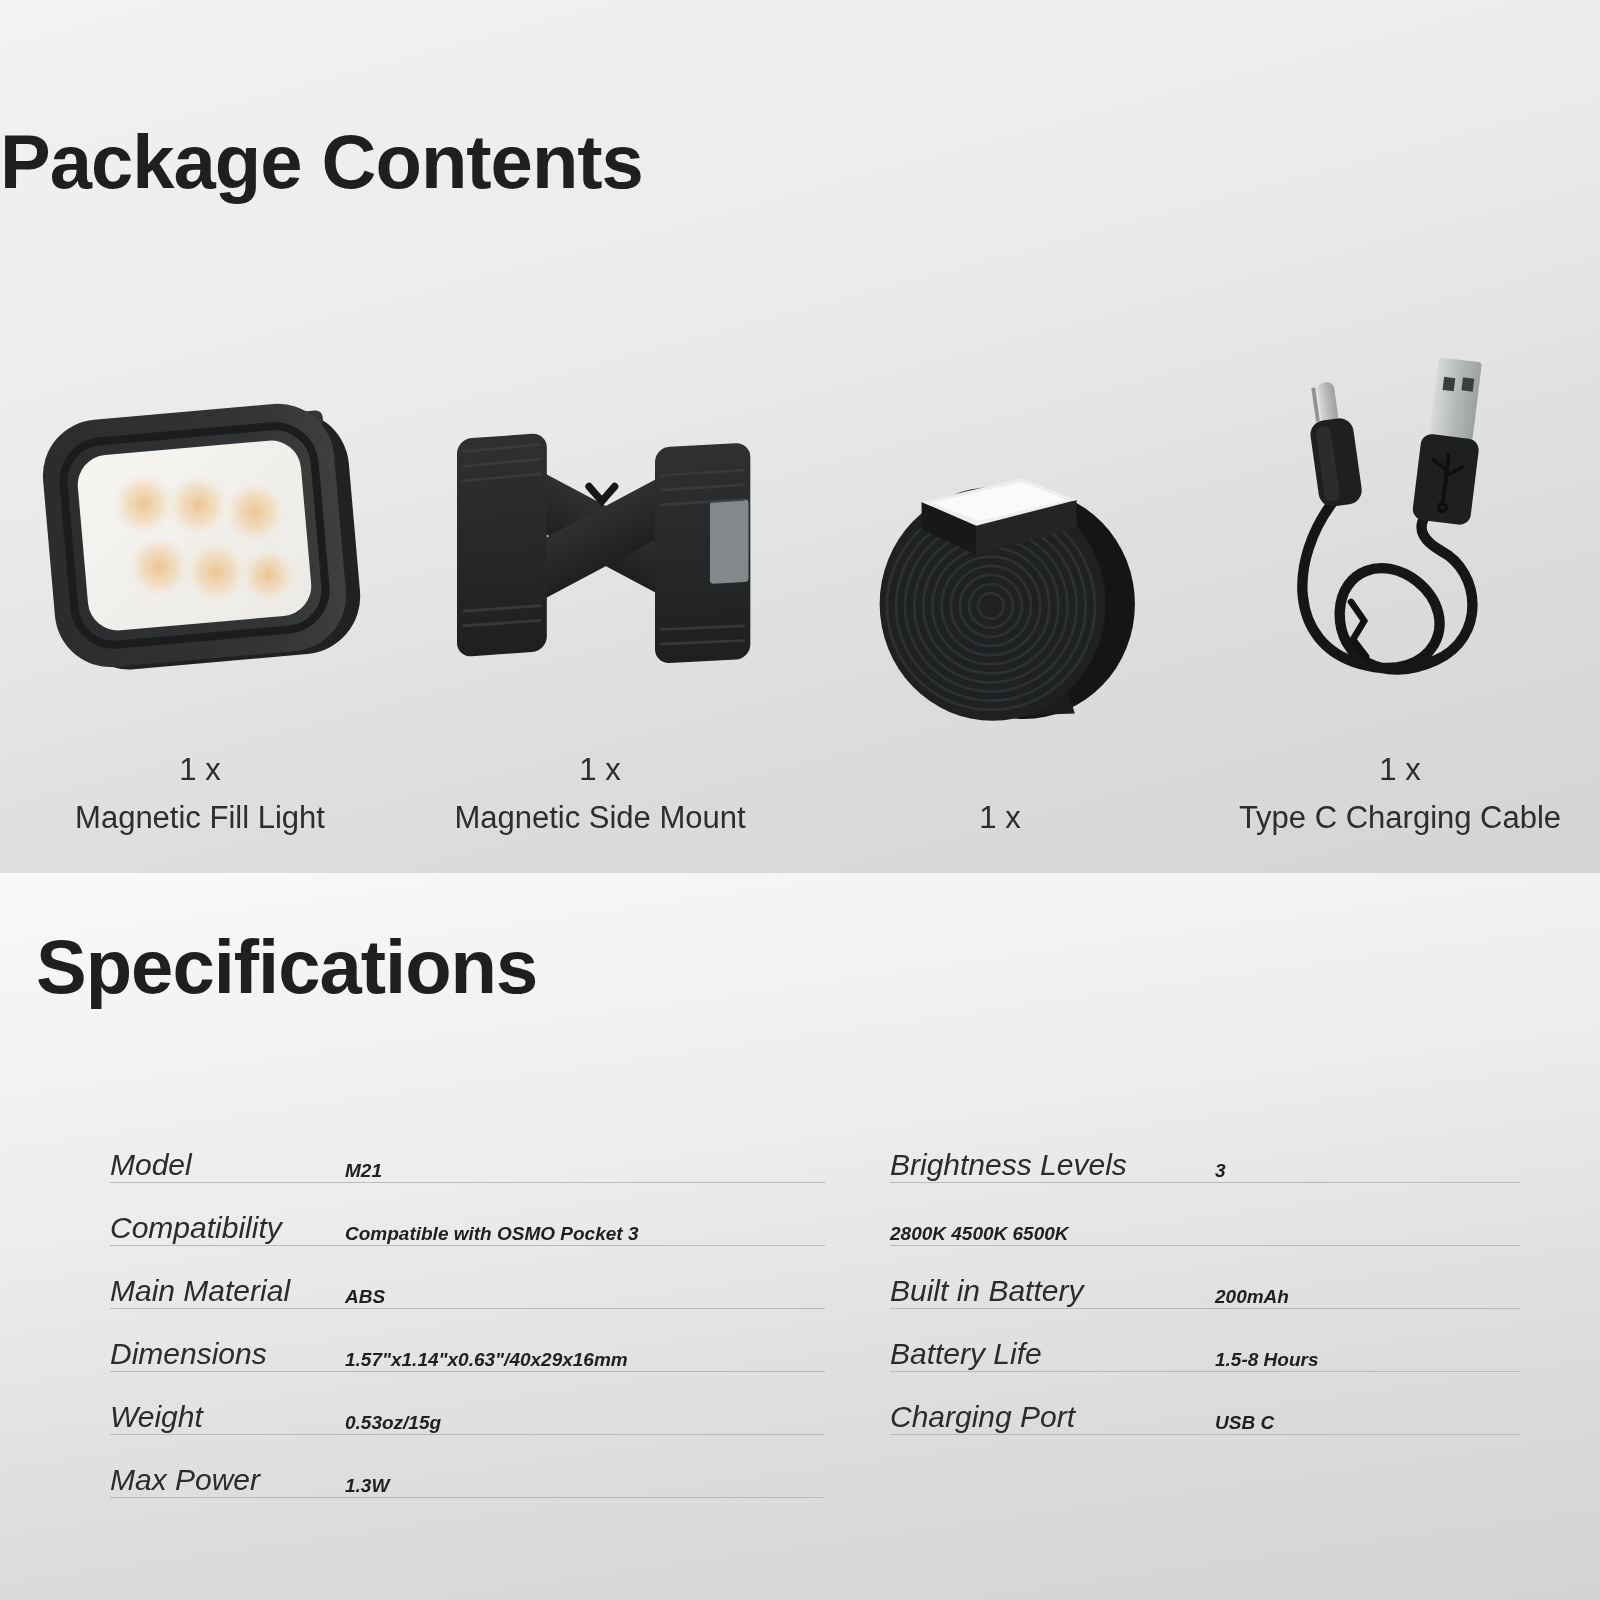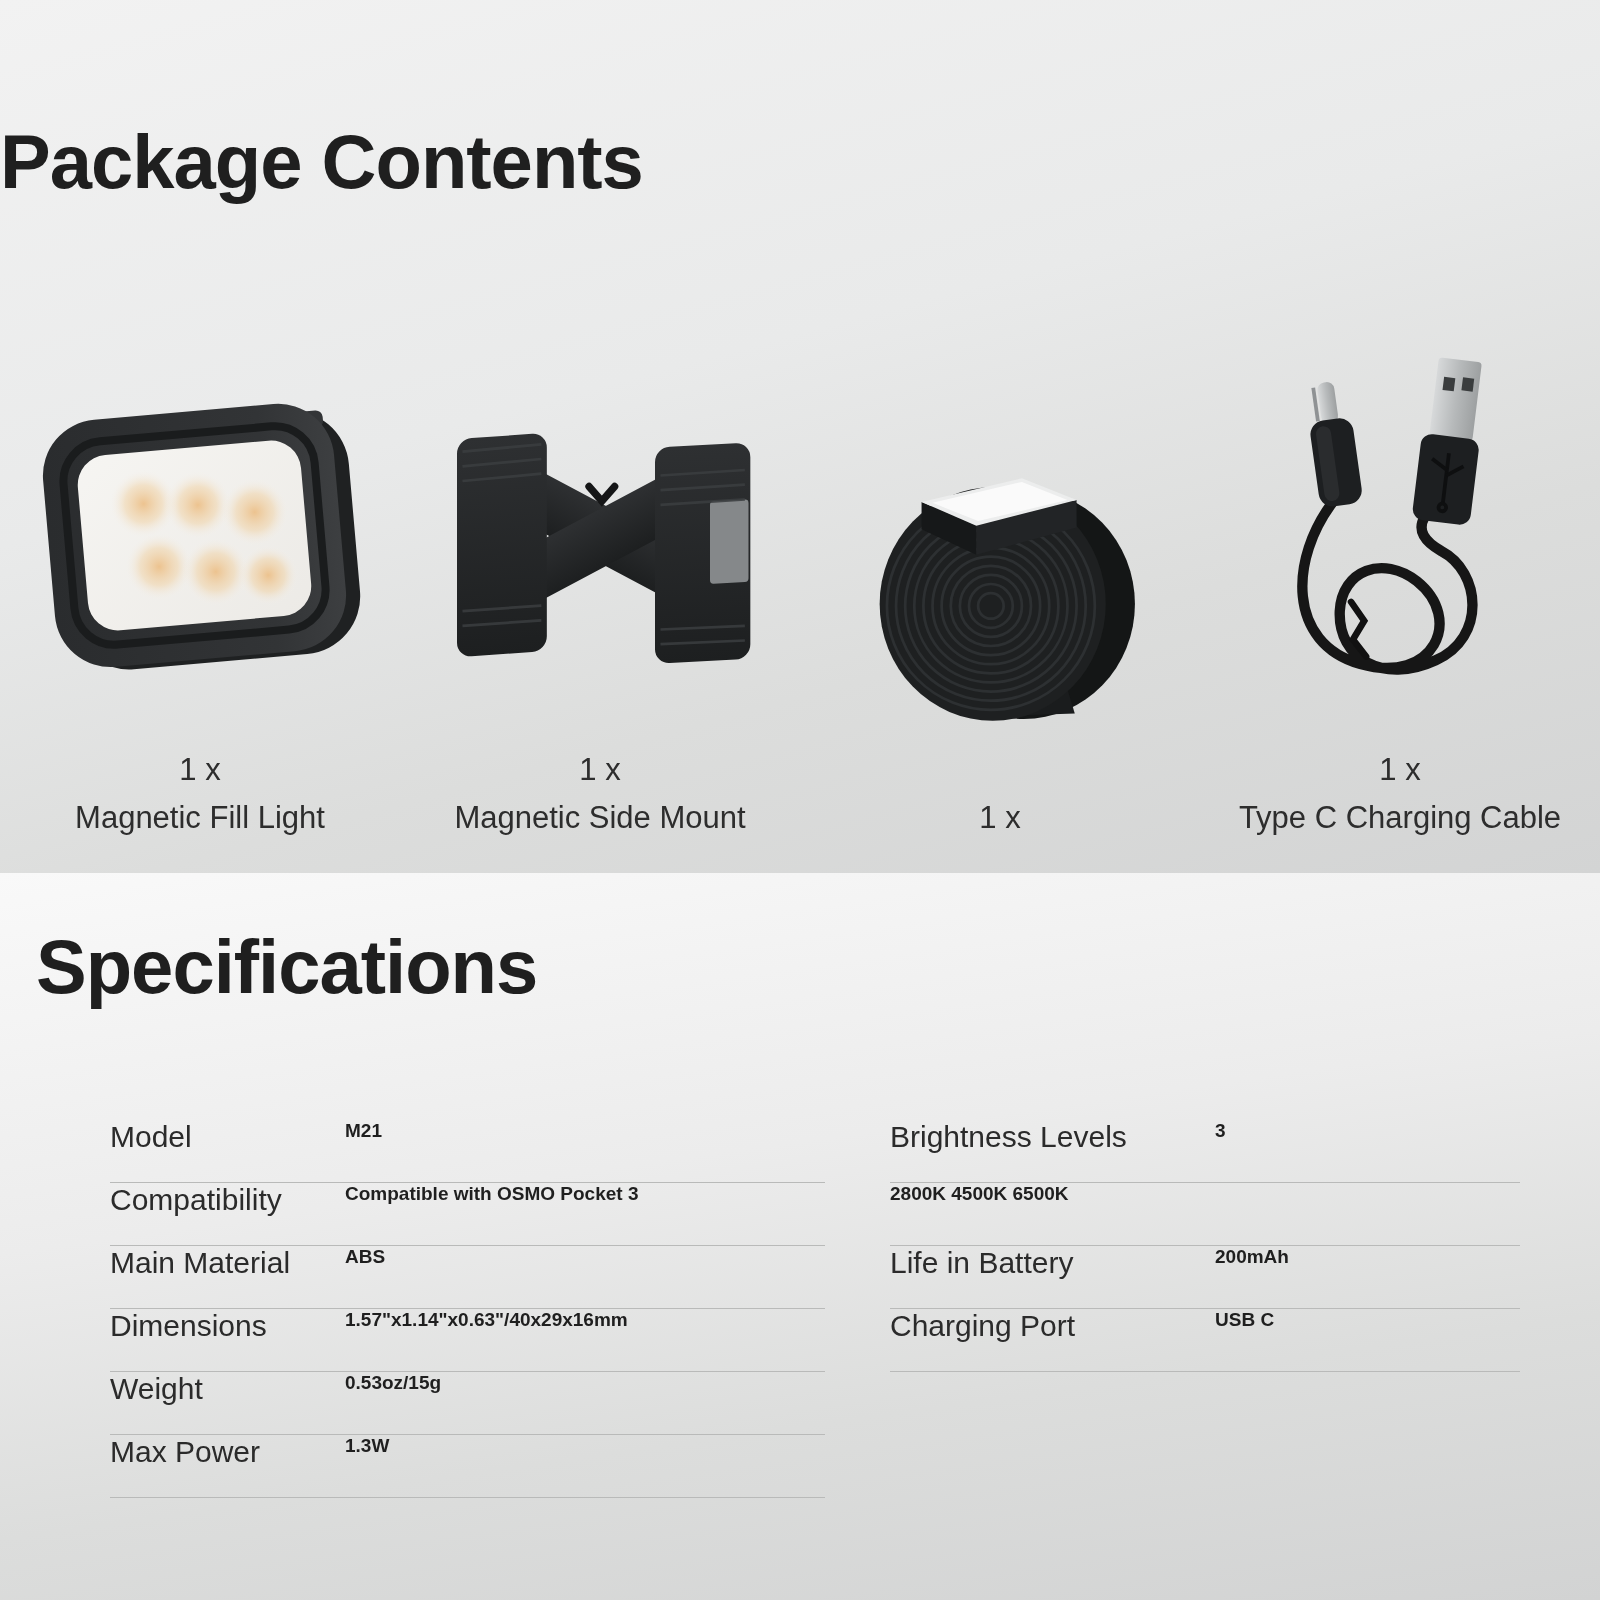--- a/index.html
+++ b/index.html
@@ -18,21 +18,21 @@
   .title-package{top:118px;}
   .title-specs{top:50px;padding-left:36px;}
   .items{position:absolute;top:300px;left:0;width:1600px;display:flex;align-items:flex-end;}
   .item{width:400px;display:flex;flex-direction:column;align-items:center;}
   .art{height:420px;display:flex;align-items:center;justify-content:center;}
   .caption{text-align:center;font-size:31px;color:#2d2d2d;line-height:48px;}
   .spec-tables{position:absolute;top:247px;left:110px;display:flex;}
   .spec-table{display:flex;flex-direction:column;}
   .spec-table.left{width:715px;margin-right:65px;}
   .spec-table.right{width:630px;}
-  .spec-row{height:62px;display:flex;align-items:flex-start;border-bottom:1px solid #b9bab9;}
+  .spec-row{height:62px;display:flex;align-items:flex-end;border-bottom:1px solid #b9bab9;font-style:italic;}
   .spec-label{font-size:30px;color:#2b2b2b;flex:0 0 auto;}
   .spec-table.left .spec-label{width:235px;}
   .spec-table.right .spec-label{width:325px;}
   .spec-value{font-size:19px;font-weight:bold;color:#1f1f1f;}
 </style>
 </head>
 <body>
 
 <div class="section section-package">
   <div class="big-title title-package">Package Contents</div>
@@ -226,22 +226,26 @@
 
     <div class="spec-table right">
       <div class="spec-row">
         <div class="spec-label">Brightness Levels</div>
         <div class="spec-value">3</div>
       </div>
       <div class="spec-row">
         <div class="spec-value">2800K 4500K 6500K</div>
       </div>
       <div class="spec-row">
-        <div class="spec-label">Life in Battery</div>
+        <div class="spec-label">Built in Battery</div>
         <div class="spec-value">200mAh</div>
+      </div>
+      <div class="spec-row">
+        <div class="spec-label">Battery Life</div>
+        <div class="spec-value">1.5-8 Hours</div>
       </div>
       <div class="spec-row">
         <div class="spec-label">Charging Port</div>
         <div class="spec-value">USB C</div>
       </div>
     </div>
 
   </div>
 </div>
 

